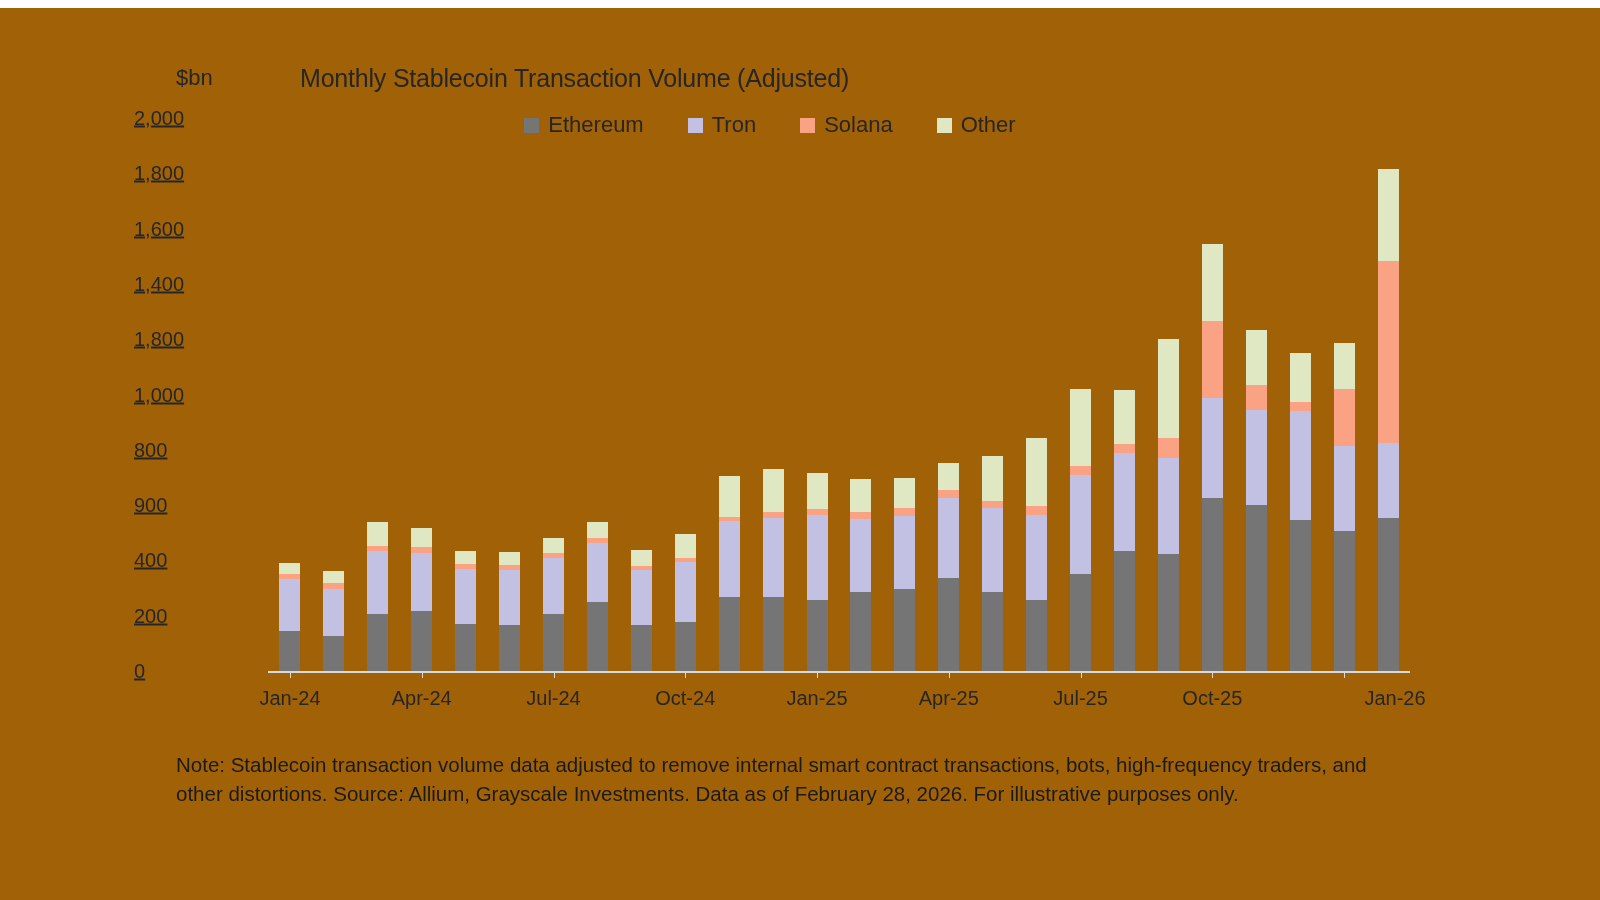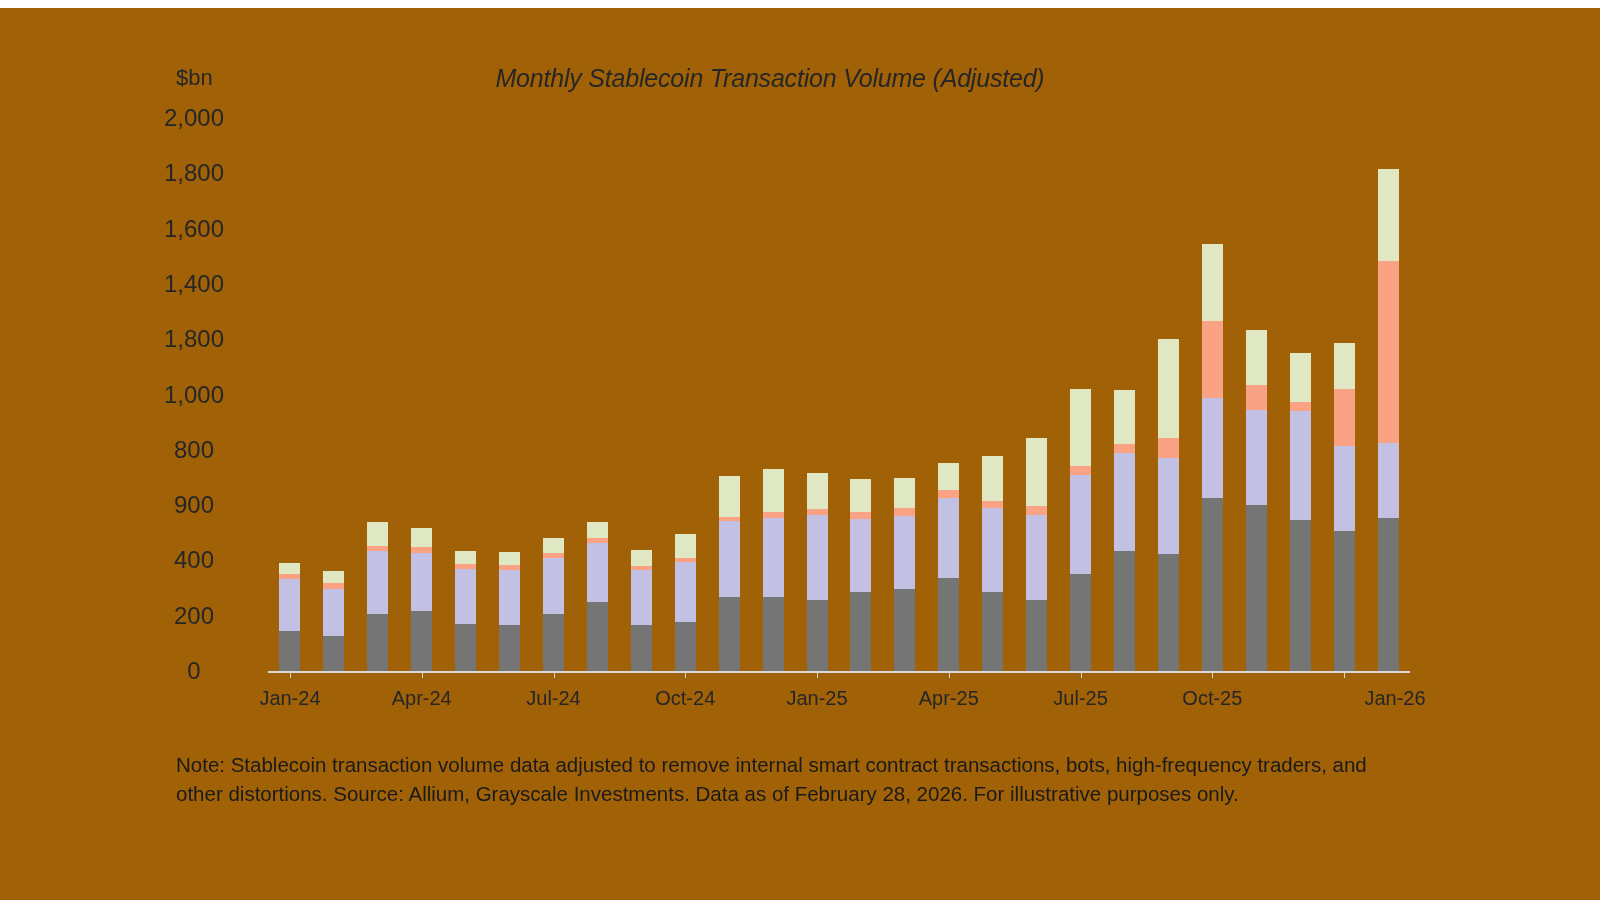--- a/index.html
+++ b/index.html
@@ -22,26 +22,25 @@
     background: #a16207;
     margin-top: 8px;
   }
 
   
   .chart-title {
     position: absolute;
     left: 300px;
     top: 56px;
     width: 940px;
-    text-align: center;
+    text-align: left;
     font-size: 25px;
     letter-spacing: -0.2px;
     color: #262626;
     white-space: nowrap;
-    font-style: italic;
   }
 
   .legend {
     position: absolute;
     left: 300px;
     top: 104px;
     width: 940px;
     display: flex;
     justify-content: center;
     align-items: center;
@@ -104,24 +103,25 @@
     display: flex;
     flex-direction: column-reverse;
   }
   .seg { width: 100%; }
 
   
   .ytick {
     position: absolute;
     right: 1346px;
     width: 120px;
-    text-align: center;
-    font-size: 24px;
+    text-align: left;
+    font-size: 20px;
     color: #262626;
     transform: translateY(-50%);
+    text-decoration: underline;
   }
 
   
   .xtick-label {
     position: absolute;
     font-size: 20px;
     color: #262626;
     transform: translateX(-50%);
     white-space: nowrap;
   }
@@ -145,20 +145,38 @@
 </style>
 </head>
 <body>
 
 <div id="figure">
 
   <div class="axis-unit">$bn</div>
 
   <div class="chart-title">Monthly Stablecoin Transaction Volume (Adjusted)</div>
 
+  <div class="legend" id="legend">
+      <div class="legend-item">
+        <span class="legend-swatch" style="background: rgb(117, 117, 117);"></span>
+        <span>Ethereum</span>
+      </div>
+      <div class="legend-item">
+        <span class="legend-swatch" style="background: rgb(195, 193, 227);"></span>
+        <span>Tron</span>
+      </div>
+      <div class="legend-item">
+        <span class="legend-swatch" style="background: rgb(249, 163, 132);"></span>
+        <span>Solana</span>
+      </div>
+      <div class="legend-item">
+        <span class="legend-swatch" style="background: rgb(223, 231, 195);"></span>
+        <span>Other</span>
+      </div>
+    </div>
 
   <div id="ytick-layer">
       <div class="ytick" style="top: 110px;">2,000</div>
       <div class="ytick" style="top: 165.3px;">1,800</div>
       <div class="ytick" style="top: 220.6px;">1,600</div>
       <div class="ytick" style="top: 275.9px;">1,400</div>
       <div class="ytick" style="top: 331.2px;">1,800</div>
       <div class="ytick" style="top: 386.5px;">1,000</div>
       <div class="ytick" style="top: 441.8px;">800</div>
       <div class="ytick" style="top: 497.1px;">900</div>

